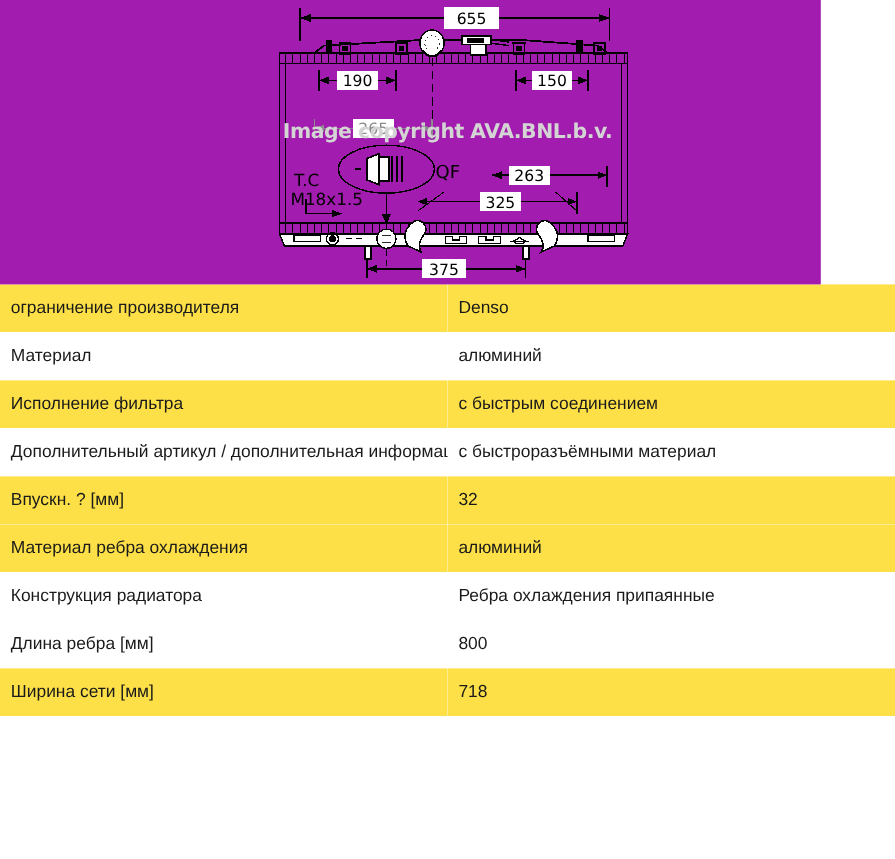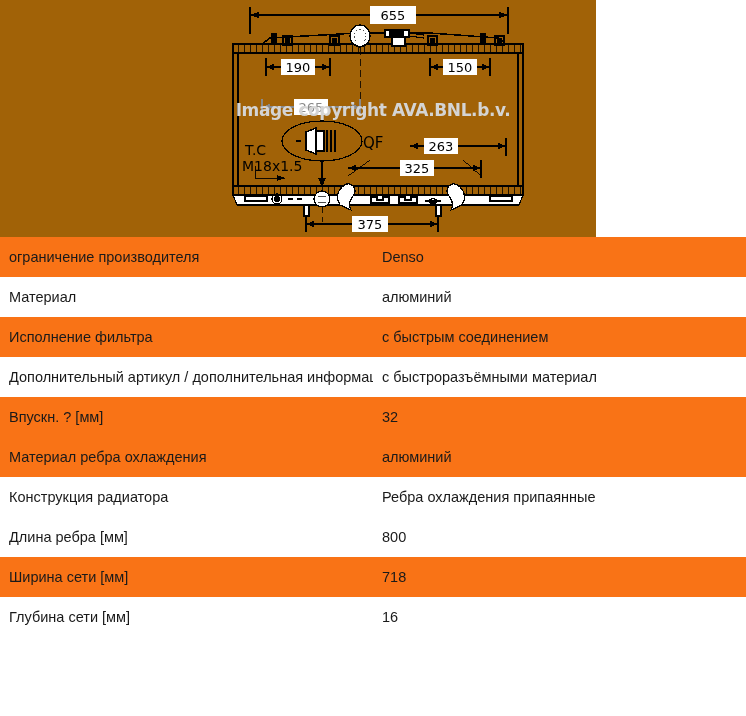--- a/index.html
+++ b/index.html
@@ -16,23 +16,23 @@
   #root {
     position: relative;
     width: 746px;
     height: 716px;
     background: #ffffff;
   }
 
   
   .drawing-area {
     position: relative;
-    width: 596px;
+    width: 684px;
     height: 237px;
-    background: #a16207;
+    background: #a21caf;
     overflow: hidden;
   }
   .drawing-svg {
     position: absolute;
     left: 0;
     top: 0;
   }
   .watermark {
     position: absolute;
     left: 0;
@@ -51,21 +51,21 @@
 
   
   .spec-table {
     width: 746px;
     border-collapse: collapse;
     table-layout: fixed;
   }
   .spec-table tr {
     height: 40px;
   }
-  .spec-table tr.odd  { background: #f97316; }
+  .spec-table tr.odd  { background: #fde047; }
   .spec-table tr.even { background: #ffffff; border-radius: 18px; }
   .spec-table td {
     font-family: "Liberation Sans", sans-serif;
     font-size: 14.5px;
     color: #1a1a1a;
     padding: 0 9px;
     vertical-align: middle;
     white-space: nowrap;
     overflow: hidden;
   }
@@ -415,20 +415,16 @@
         <td class="spec-value">Ребра охлаждения припаянные</td>
       </tr>
       <tr class="even">
         <td class="spec-label">Длина ребра [мм]</td>
         <td class="spec-value">800</td>
       </tr>
       <tr class="odd">
         <td class="spec-label">Ширина сети [мм]</td>
         <td class="spec-value">718</td>
       </tr>
-      <tr class="even">
-        <td class="spec-label">Глубина сети [мм]</td>
-        <td class="spec-value">16</td>
-      </tr>
     </tbody>
   </table>
 
 </div>
 
 </body></html>

